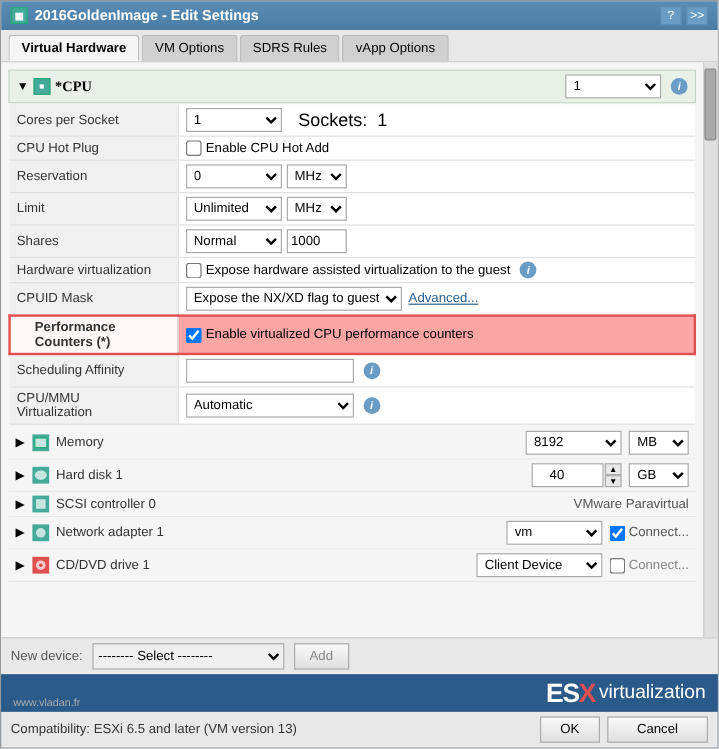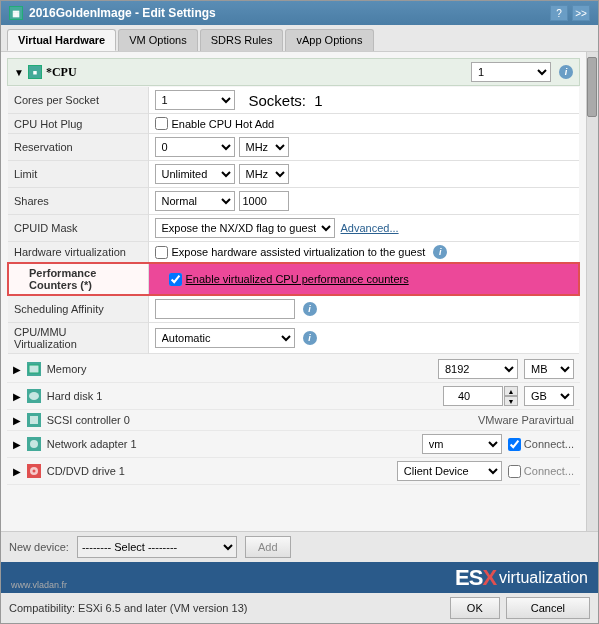--- a/index.html
+++ b/index.html
@@ -410,45 +410,45 @@
           <td class="label-cell">Shares</td>
           <td class="value-cell" style="padding:3px 6px;">
             <div class="value-with-unit">
               <select class="select-box" style="width:80px;"><option>Normal</option><option>Low</option><option>High</option><option>Custom</option></select>
               <input type="text" class="input-field" style="width: 50px;" value="1000">
             </div>
           </td>
         </tr>
 
         <tr>
-          <td class="label-cell">CPUID Mask</td>
-          <td class="value-cell" style="padding:3px 6px;">
-            <div style="display:flex; align-items:center; gap:6px;">
-              <select class="select-box" style="width:180px;"><option>Expose the NX/XD flag to guest</option></select>
-              <span class="advanced-link">Advanced...</span>
-            </div>
-          </td>
-        </tr>
-
-        <tr>
           <td class="label-cell">Hardware virtualization</td>
           <td class="value-cell" style="padding:3px 6px;">
             <div style="display:flex; align-items:center; gap:4px;">
               <label class="checkbox-label">
                 <input type="checkbox" style="">
                 <span>Expose hardware assisted virtualization to the guest</span>
               </label>
               <span class="info-icon">i</span>
             </div>
           </td>
         </tr>
 
+        <tr>
+          <td class="label-cell">CPUID Mask</td>
+          <td class="value-cell" style="padding:3px 6px;">
+            <div style="display:flex; align-items:center; gap:6px;">
+              <select class="select-box" style="width:180px;"><option>Expose the NX/XD flag to guest</option></select>
+              <span class="advanced-link">Advanced...</span>
+            </div>
+          </td>
+        </tr>
+
         <tr style="border: 2px solid #e05050; background:#fff8f8;">
           <td style="width:140px; color:#333; background:#fff8f8; border-right:1px solid #ddd; font-size:11px; padding:3px 6px 3px 20px; font-weight:bold;">Performance Counters (*)</td>
-          <td style="background:#ec4899; padding:3px 20px; font-size:11px;text-decoration:underline;">
+          <td style="background:#fca5a5; padding:3px 6px; font-size:11px;">
             <label class="checkbox-label">
               <input type="checkbox" checked="" style="">
               <span>Enable virtualized CPU performance counters</span>
             </label>
           </td>
         </tr>
 
         <tr>
           <td class="label-cell">Scheduling Affinity</td>
           <td class="value-cell" style="padding:3px 6px;">

